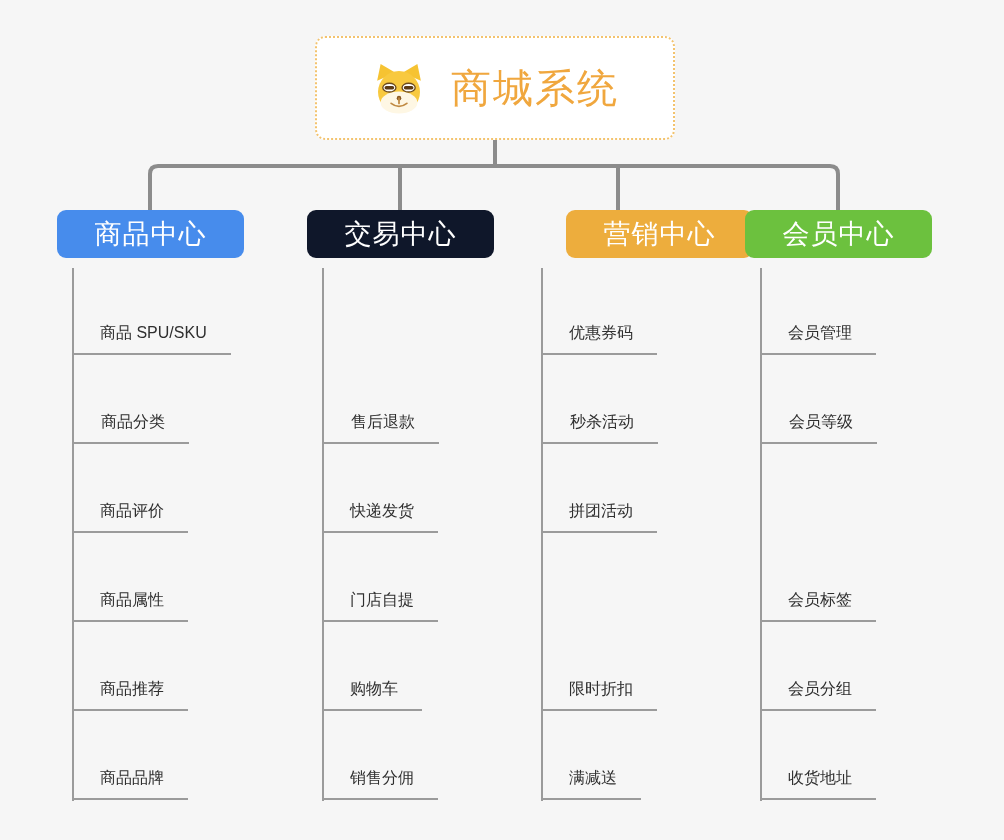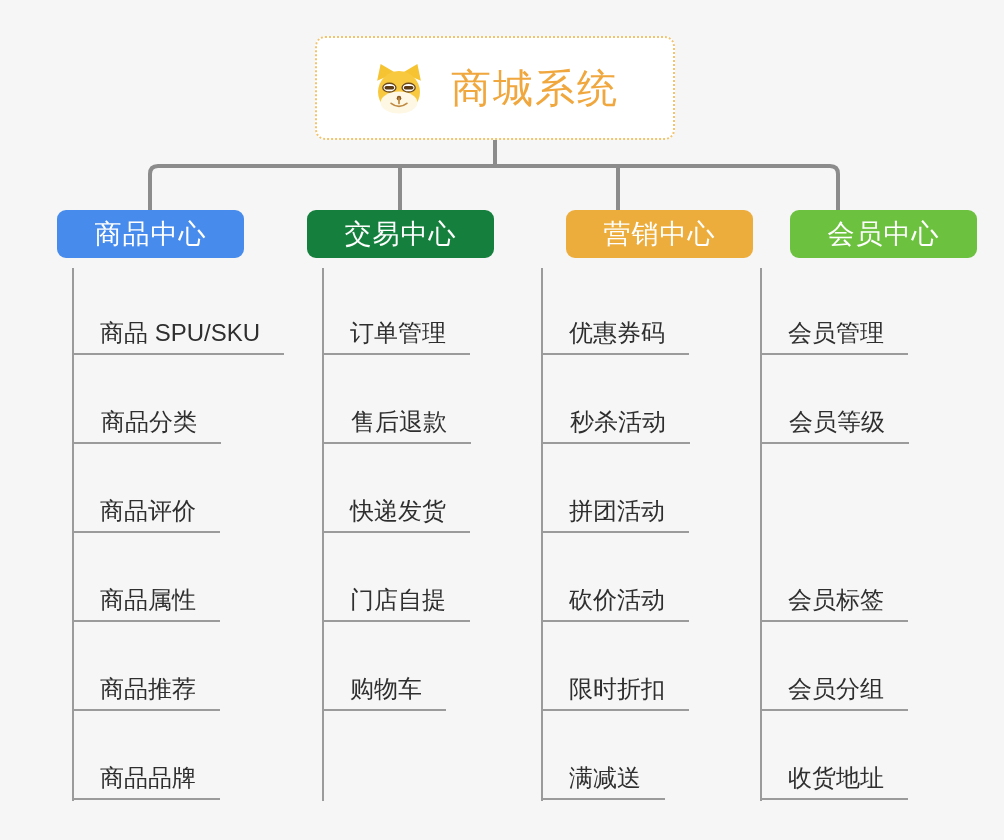--- a/index.html
+++ b/index.html
@@ -44,21 +44,21 @@
   .trunk{
     position:absolute;top:268px;width:2px;height:533px;background:#9b9b9b;
   }
   .trunk-0{left:72px;}
   .trunk-1{left:322px;}
   .trunk-2{left:541px;}
   .trunk-3{left:760px;}
   
   .leaf{
     position:absolute;
-    font-size:24px;color:#2f2f2f;
+    font-size:16px;color:#2f2f2f;
     line-height:32px;
     padding:0 24px 4px 28px;
     border-bottom:2px solid #9b9b9b;
     white-space:nowrap;
     display:inline-block;
   }
   .col-0{left:72px;} .col-1{left:322px;} .col-2{left:541px;} .col-3{left:760px;}
   .row-0{top:317px;} .row-1{top:406px;padding-left:29px;} .row-2{top:495px;}
   .row-3{top:584px;} .row-4{top:673px;} .row-5{top:762px;}
 </style>
@@ -88,52 +88,51 @@
       <rect x="37.5" y="27" width="11" height="4" rx="2" fill="#5c3a14"></rect>
       <circle cx="32" cy="41" r="2.6" fill="#8a5a24"></circle>
       <path d="M32 41 V47 M23 47 Q32 54 41 47" stroke="#c08a42" stroke-width="2" fill="none" stroke-linecap="round"></path>
     </svg>
     <span class="root-title">商城系统</span>
   </div>
 
   <div class="branch-box branch-product" style="background-color: rgb(71, 140, 236);">
     <span>商品中心</span>
   </div>
-  <div class="branch-box branch-trade" style="background-color: #15803d;">
+  <div class="branch-box branch-trade" style="background-color: #0f172a;">
     <span>交易中心</span>
   </div>
   <div class="branch-box branch-marketing" style="background-color: rgb(237, 173, 61);">
     <span>营销中心</span>
   </div>
-  <div class="branch-box branch-member" style="background-color: rgb(108, 193, 62); margin-left: 45px;">
+  <div class="branch-box branch-member" style="background-color: rgb(108, 193, 62);">
     <span>会员中心</span>
   </div>
 
   <div class="trunk trunk-0"></div>
   <div class="trunk trunk-1"></div>
   <div class="trunk trunk-2"></div>
   <div class="trunk trunk-3"></div>
 
   <div class="leaf col-0 row-0">商品 SPU/SKU</div>
   <div class="leaf col-0 row-1">商品分类</div>
   <div class="leaf col-0 row-2">商品评价</div>
   <div class="leaf col-0 row-3">商品属性</div>
   <div class="leaf col-0 row-4">商品推荐</div>
   <div class="leaf col-0 row-5">商品品牌</div>
 
-  <div class="leaf col-1 row-0">订单管理</div>
   <div class="leaf col-1 row-2">快递发货</div>
   <div class="leaf col-1 row-1">售后退款</div>
   <div class="leaf col-1 row-3">门店自提</div>
   <div class="leaf col-1 row-4">购物车</div>
+  <div class="leaf col-1 row-5">销售分佣</div>
 
   <div class="leaf col-2 row-0">优惠券码</div>
   <div class="leaf col-2 row-1">秒杀活动</div>
   <div class="leaf col-2 row-2">拼团活动</div>
-  <div class="leaf col-2 row-3">砍价活动</div>
   <div class="leaf col-2 row-4">限时折扣</div>
   <div class="leaf col-2 row-5">满减送</div>
 
   <div class="leaf col-3 row-0">会员管理</div>
   <div class="leaf col-3 row-1">会员等级</div>
   <div class="leaf col-3 row-3">会员标签</div>
   <div class="leaf col-3 row-4">会员分组</div>
   <div class="leaf col-3 row-5">收货地址</div>
 
 </div>

